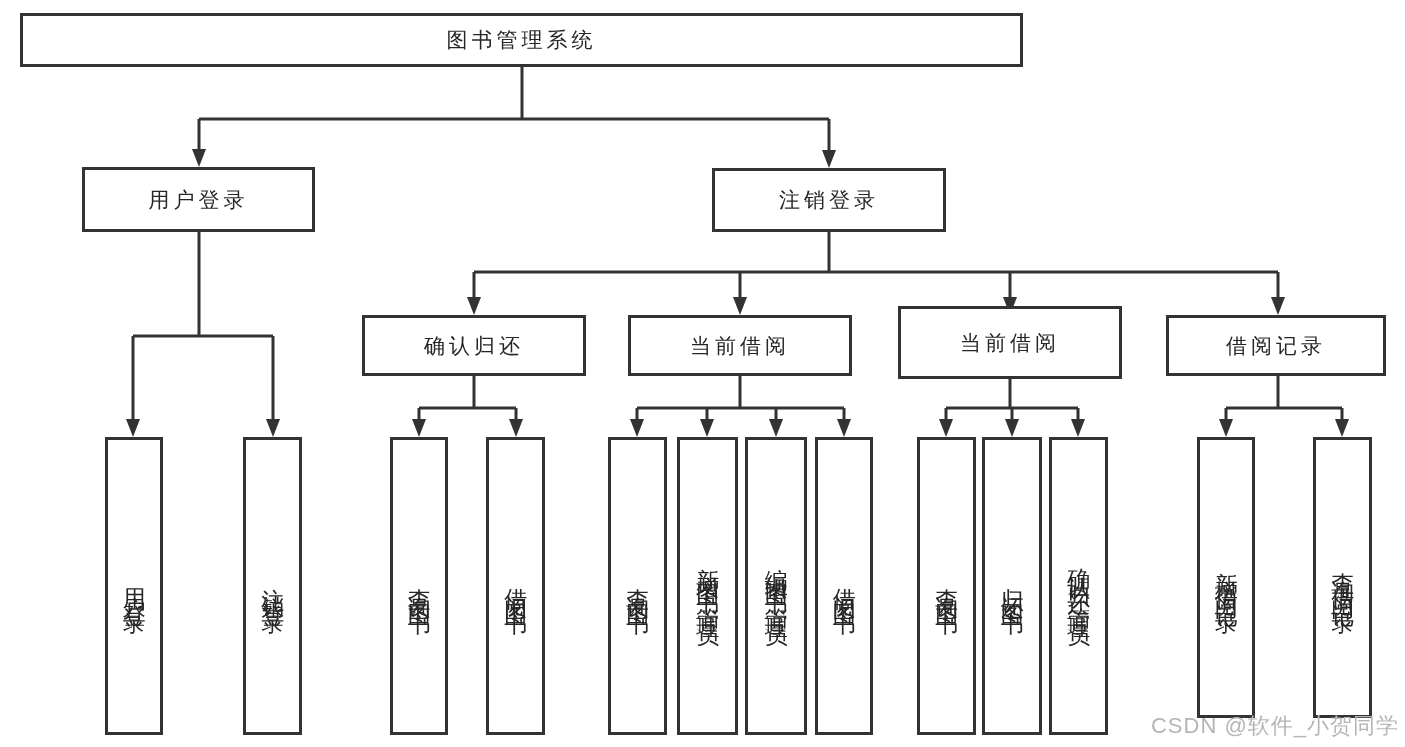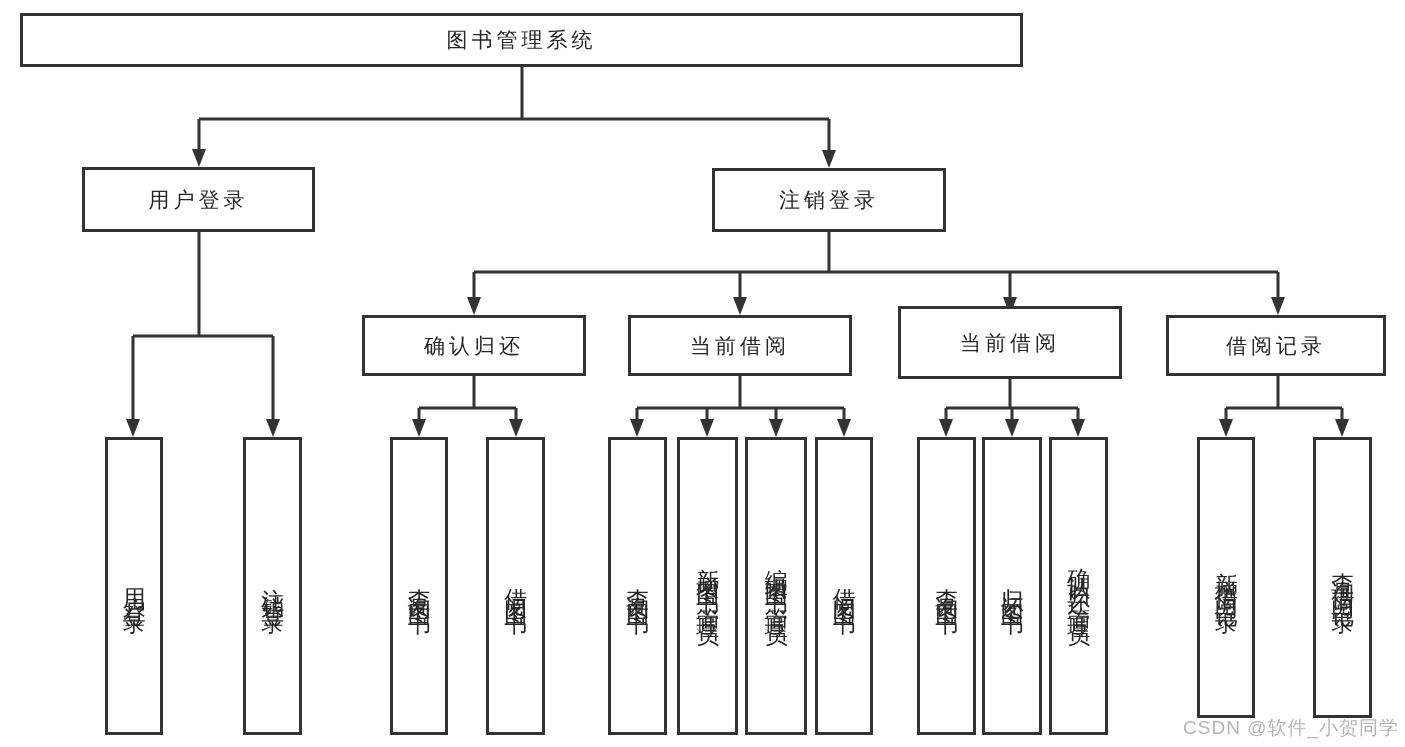--- a/index.html
+++ b/index.html
@@ -33,21 +33,21 @@
     writing-mode:vertical-rl;
     text-orientation:mixed;
     font-size:23px;
     letter-spacing:8px;
     line-height:1.1;
   }
   .watermark{
     position:absolute;
     right:6px;bottom:6px;
     color:var(--watermark-color);
-    font-size:19px;
+    font-size:22px;
     letter-spacing:1px;
     white-space:nowrap;
   }
 </style>
 </head>
 <body>
 
 <div class="canvas">
 
   <svg class="connector" width="1405" height="747" viewBox="0 0 1405 747">

